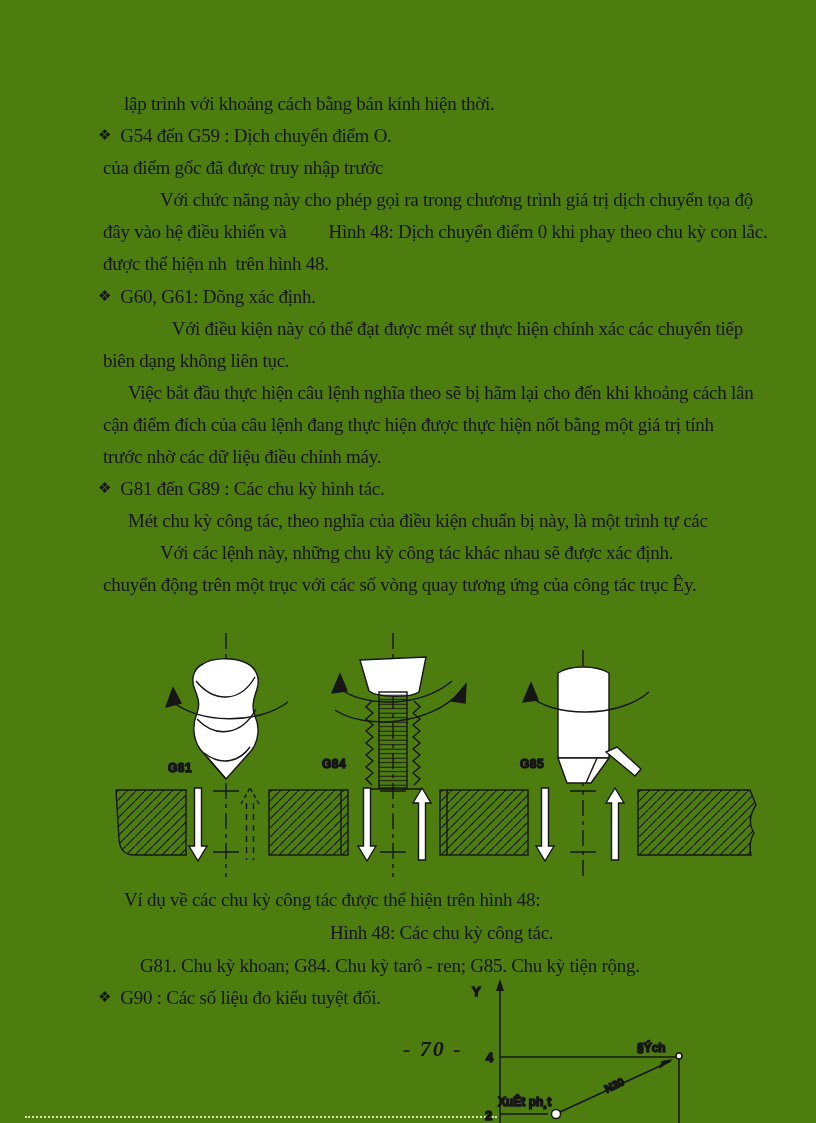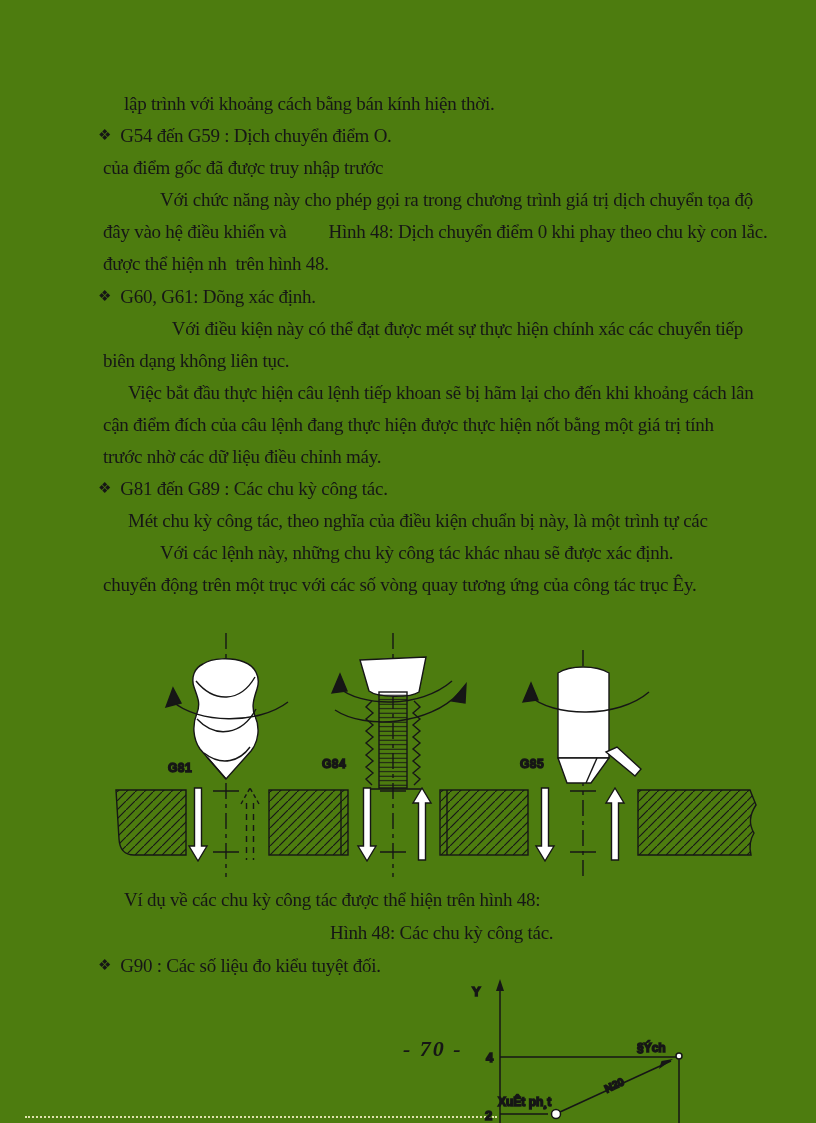--- a/index.html
+++ b/index.html
@@ -48,25 +48,25 @@
     <div class="line in57">Với chức năng này cho phép gọi ra trong chương trình giá trị dịch chuyển tọa độ</div>
     <div class="line">
       <span>đây vào hệ điều khiển và</span><span class="capgap">Hình 48: Dịch chuyển điểm 0 khi phay theo chu kỳ con lắc.</span>
     </div>
     <div class="line">được thể hiện nh&nbsp; trên hình 48.</div>
     <div class="line">
       <span class="bm">❖</span><span class="bt">G60, G61: Dõng xác định.</span>
     </div>
     <div class="line in65">Với điều kiện này có thể đạt được mét sự thực hiện chính xác các chuyển tiếp</div>
     <div class="line">biên dạng không liên tục.</div>
-    <div class="line in25">Việc bắt đầu thực hiện câu lệnh tiếp khoan sẽ bị hãm lại cho đến khi khoảng cách lân</div>
+    <div class="line in25">Việc bắt đầu thực hiện câu lệnh nghĩa theo sẽ bị hãm lại cho đến khi khoảng cách lân</div>
     <div class="line">cận điểm đích của câu lệnh đang thực hiện được thực hiện nốt bằng một giá trị tính</div>
     <div class="line">trước nhờ các dữ liệu điều chỉnh máy.</div>
     <div class="line">
-      <span class="bm">❖</span><span class="bt">G81 đến G89 : Các chu kỳ công tác.</span>
+      <span class="bm">❖</span><span class="bt">G81 đến G89 : Các chu kỳ hình tác.</span>
     </div>
     <div class="line in25">Mét chu kỳ công tác, theo nghĩa của điều kiện chuẩn bị này, là một trình tự các</div>
     <div class="line in57">Với các lệnh này, những chu kỳ công tác khác nhau sẽ được xác định.</div>
     <div class="line">chuyển động trên một trục với các số vòng quay tương ứng của công tác trục Êy.</div>
   </div>
 
   <svg style="left:0;top:612px;width:816px;height:268px" viewBox="0 612 816 268" fill="none" stroke="#161616" stroke-width="1.4">
     <defs>
       <pattern id="hatch" width="9" height="9" patternUnits="userSpaceOnUse">
         <path d="M-1 10 L10 -1" stroke="#161616" stroke-width="1.2"></path>
@@ -138,20 +138,21 @@
     </g>
     <g>
       <path d="M246.5 803 V860 M253.5 803 V860" stroke-dasharray="6 5"></path>
       <path d="M241 804 L250 788 M259 804 L250 788" stroke-dasharray="4 3"></path>
     </g>
   </svg>
 
   <div class="textblock tb2">
     <div class="line in21">Ví dụ về các chu kỳ công tác được thể hiện trên hình 48:</div>
     <div class="line caption-center">Hình 48: Các chu kỳ công tác.</div>
+    <div class="line in37">G81. Chu kỳ khoan; G84. Chu kỳ tarô - ren; G85. Chu kỳ tiện rộng.</div>
     <div class="line">
       <span class="bm">❖</span><span class="bt">G90 : Các số liệu đo kiểu tuyệt đối.</span>
     </div>
   </div>
 
   <div class="pagenum">- 70 -</div>
 
   <div class="dotline"></div>
 
   <svg style="left:380px;top:975px;width:436px;height:148px" viewBox="380 975 436 148" fill="none" stroke="#161616" stroke-width="1.5">

